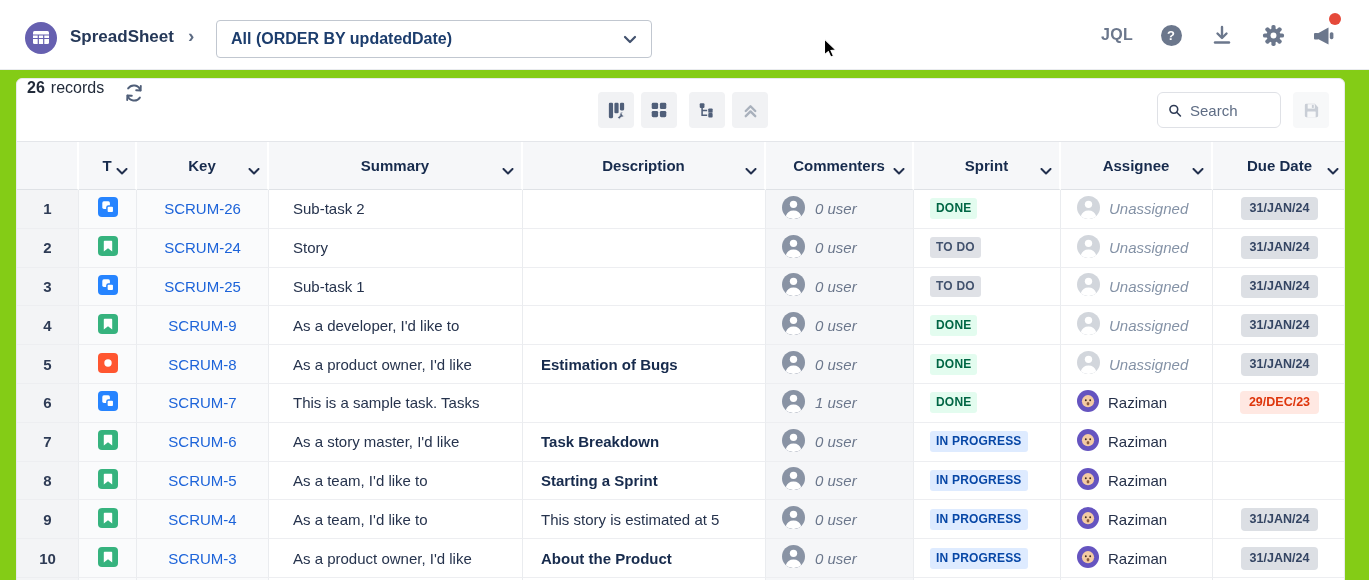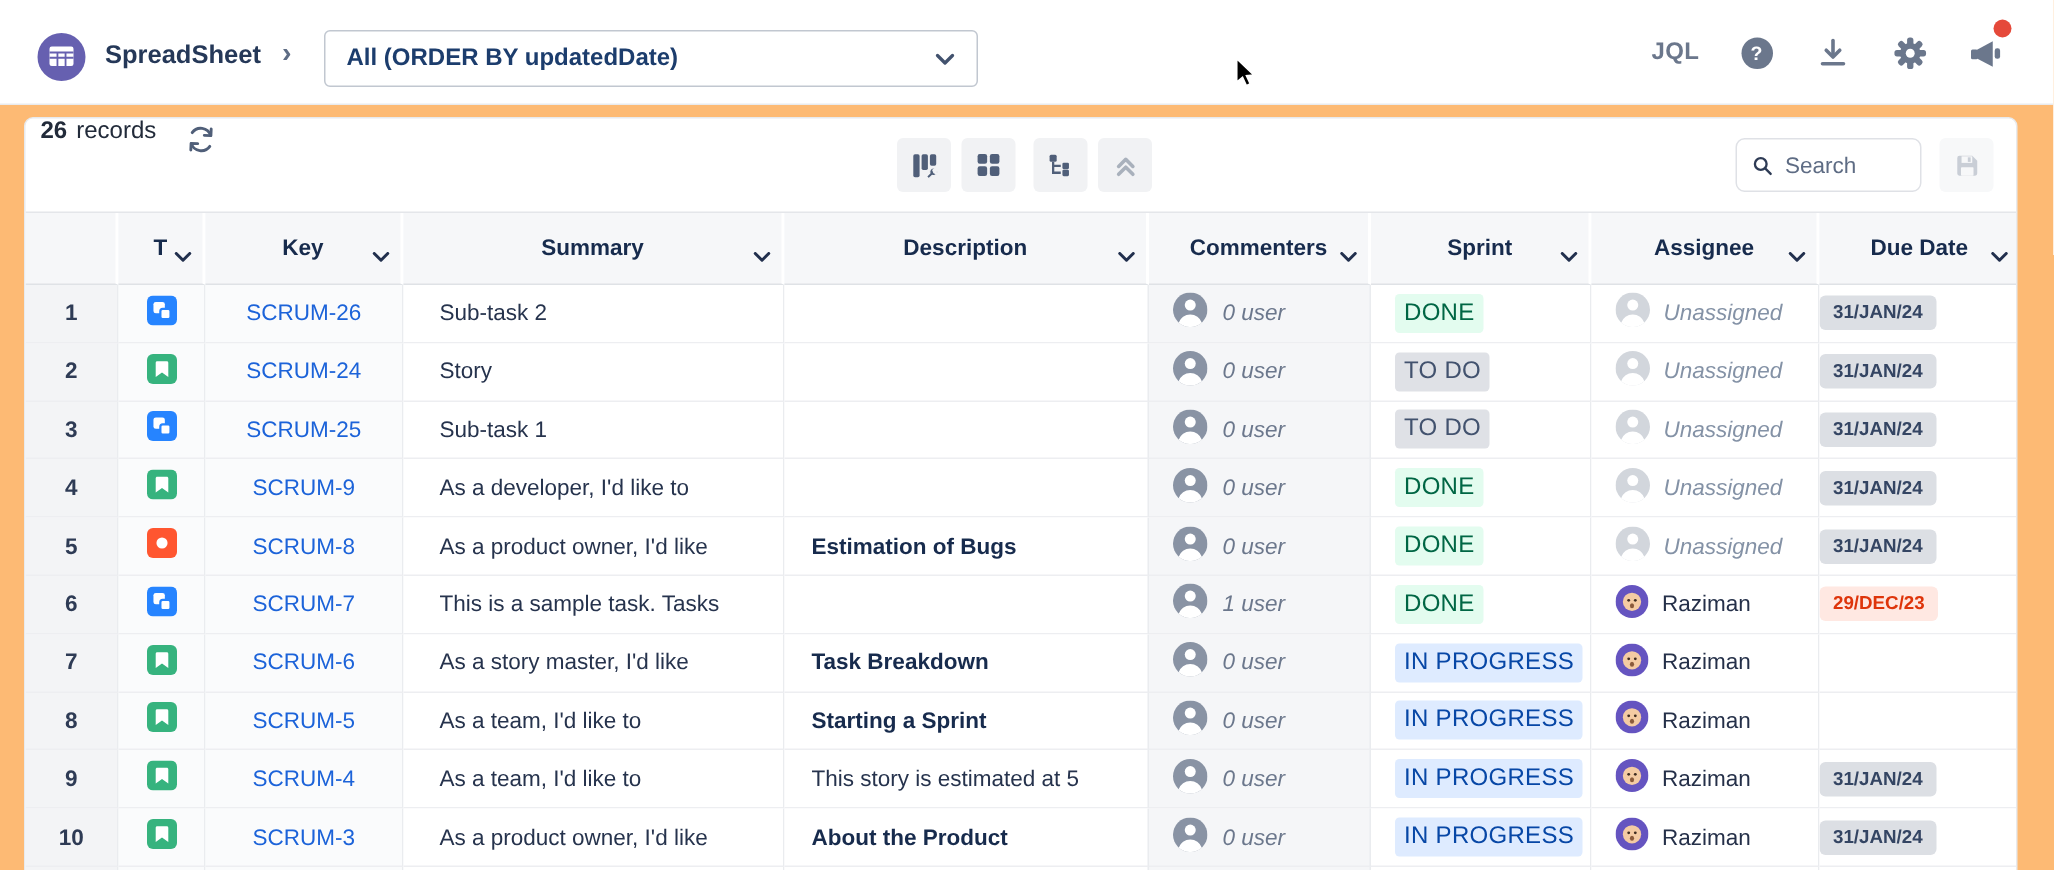--- a/index.html
+++ b/index.html
@@ -1,18 +1,18 @@
 <!DOCTYPE html>
 <html><head>
 <meta charset="utf-8">
 <style>
   * { margin:0; padding:0; box-sizing:border-box; }
   html,body { background:#fff; }
   body { font-family:"Liberation Sans","DejaVu Sans",sans-serif; }
-  #page { position:relative; width:1369px; height:580px; background:#fdba74; overflow:hidden; }
+  #page { position:relative; width:1369px; height:580px; background:#84cc16; overflow:hidden; }
 
   
   .topbar { position:absolute; left:0; top:0; width:1369px; height:70px; background:#fff;
             border-bottom:1px solid #E9EBEE; display:flex; align-items:center; }
   .logo { position:absolute; left:25px; top:22px; width:32px; height:32px; border-radius:50%;
           background:#6660B0; display:flex; align-items:center; justify-content:center; }
   .app-name { position:absolute; left:70px; top:27px; font-size:17px; font-weight:700; color:#253858; }
   .bc-chev { position:absolute; left:188px; top:25px; font-size:19px; color:#5E6C84; font-weight:600; }
   .view-select { position:absolute; left:216px; top:20px; width:436px; height:38px; background:#fff;
                  border:1px solid #C1C7D0; border-radius:4px; display:flex; align-items:center;
@@ -60,24 +60,24 @@
         overflow:hidden; white-space:nowrap; background:#fff; font-size:15px; color:#26334D; }
   .td.c8 { border-right:none; }
   .td.c0 { justify-content:center; background:#F3F4F6; font-weight:600; color:#2E3B55; }
   .td.c1 { justify-content:center; background:#FAFBFC; }
   .td.c2 { justify-content:center; background:#FAFBFC; }
   .td.c3 { padding-left:24px; cursor:text; }
   .td.c4 { padding-left:18px; cursor:text; }
   .td.c5 { padding-left:16px; gap:10px; background:#F5F6F8; color:#6B778C; font-style:italic; }
   .td.c6 { padding-left:16px; cursor:pointer; }
   .td.c7 { padding-left:16px; gap:9px; cursor:pointer; }
-  .td.c8 { cursor:pointer; }
+  .td.c8 { justify-content:center; cursor:pointer; }
   .keylink { color:#1C63D9; cursor:pointer; text-decoration:none; }
   .desc-bold { font-weight:700; color:#172B4D; }
-  .badge { font-size:16px; font-weight:400; letter-spacing:.2px; padding:3px 6px; border-radius:3px; line-height:1.25; }
+  .badge { font-size:12px; font-weight:700; letter-spacing:.2px; padding:3px 6px; border-radius:3px; line-height:1.25; }
   .due-badge { font-size:12.5px; font-weight:700; padding:4px 9px; border-radius:4px; line-height:1.2; }
   .aname { font-style:normal; color:#253049; }
   .aname.unassigned { font-style:italic; color:#8492A6; }
 
   .cursor { position:absolute; left:822px; top:38px; z-index:99; pointer-events:none; }
 </style>
 </head>
 <body>
 
 <div id="page">

